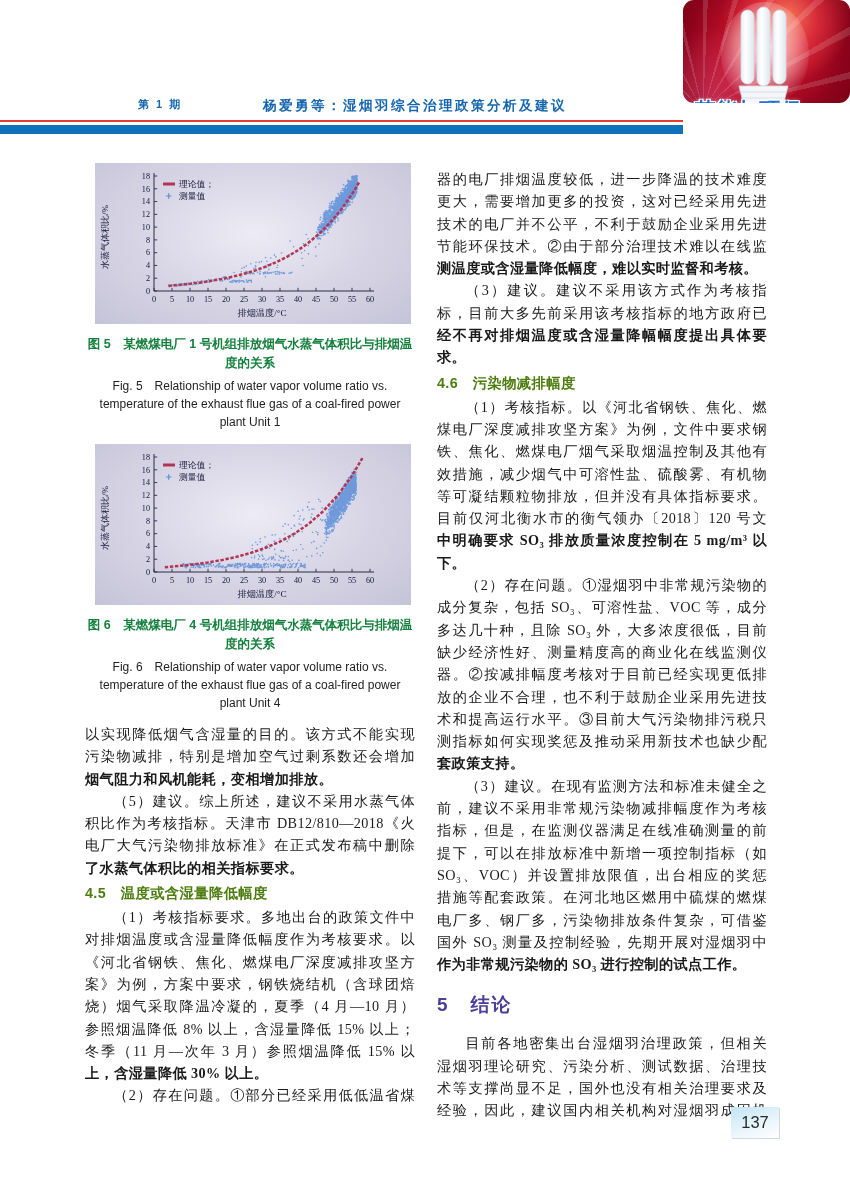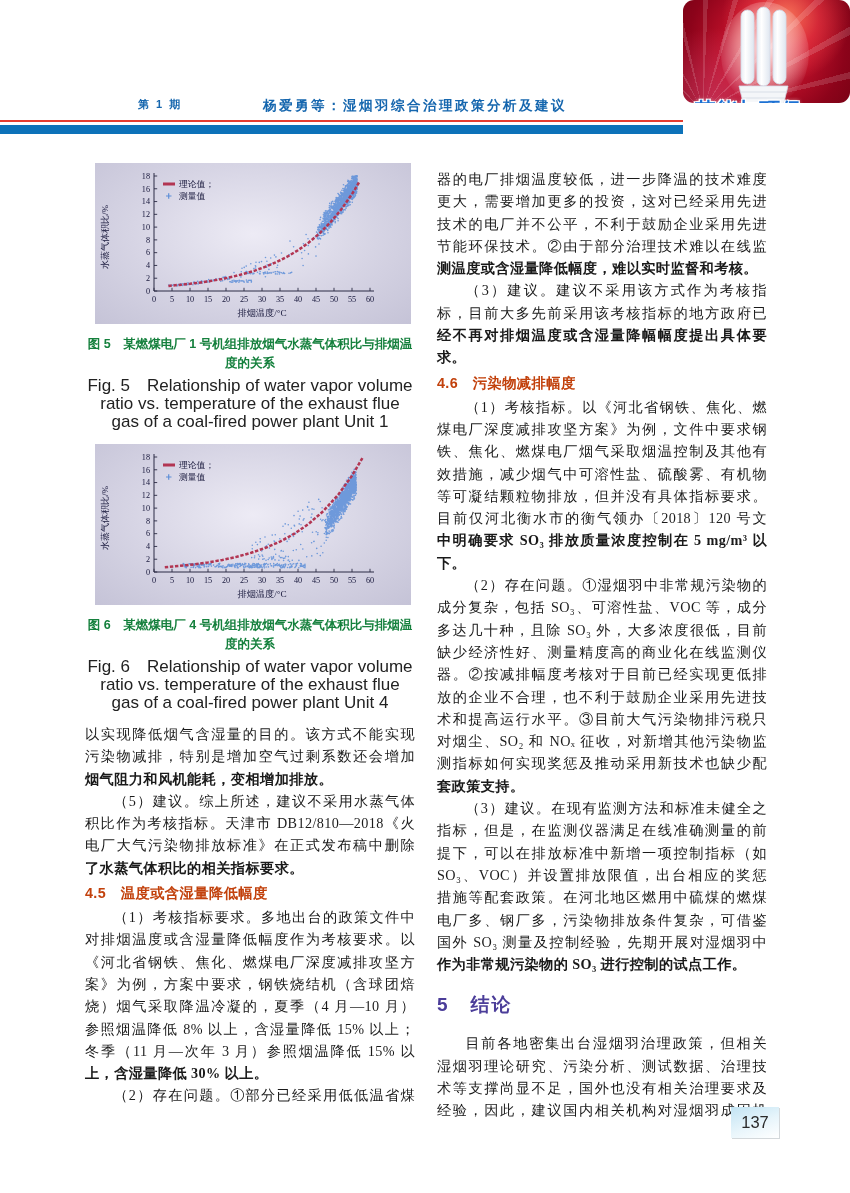--- a/index.html
+++ b/index.html
@@ -33,32 +33,32 @@
   .col{position:absolute;width:330px;}
   .col-left{left:85px;top:163px;}
   .col-right{left:437px;top:157px;}
 
   figure{margin:0;padding:0;}
   .chart-box{width:316px;height:161px;margin-left:10px;
      background:radial-gradient(ellipse at 50% 44%, #edebf5 0%, #d6d4e4 55%, #c5c3d7 100%);}
   .cap-cn{font-family:"Liberation Sans","DejaVu Sans",sans-serif;font-weight:bold;
      font-size:12.5px;line-height:19px;text-align:center;margin-top:11px;color:#15803d;}
   .cap-en{font-family:"Liberation Sans","DejaVu Sans",sans-serif;
-     font-size:17px;line-height:18px;text-align:center;margin-top:4px;color:#222;}
+     font-size:12px;line-height:18px;text-align:center;margin-top:4px;color:#222;}
   .fig-gap{height:13px;}
 
   
   .textblock{margin-top:11px;font-size:14.2px;}
   .ln{line-height:22.3px;text-align:justify;text-align-last:justify;
       text-justify:inter-character;letter-spacing:0.4px;}
   .ln.e{text-align-last:left;font-weight:bold;}
   .ln.i{text-indent:2em;}
   .ln.h{font-family:"Liberation Sans","DejaVu Sans",sans-serif;font-weight:bold;
       font-size:14.3px;line-height:22px;text-align:left;text-align-last:left;
-      margin:3px 0 2px;color:#c2410c;}
+      margin:3px 0 2px;color:#4d7c0f;}
   .ln.H{font-family:"Liberation Sans","DejaVu Sans",sans-serif;font-weight:bold;
       font-size:19px;line-height:24px;text-align:left;text-align-last:left;
       margin:18px 0 15px;color:#4b3d99;letter-spacing:2px;}
 
   
   .pagenum{position:absolute;left:731px;top:1107px;width:48px;height:31px;line-height:31px;
      text-align:center;font-family:"Liberation Sans","DejaVu Sans",sans-serif;font-size:16.5px;color:#2a2a2a;
      background:linear-gradient(160deg,#c2e4f4 0%,#e8f5fb 55%,#ffffff 100%);
      box-shadow:1px 1px 0 #d3d8db;}
 </style>
@@ -282,24 +282,24 @@
         <div class="ln j">等可凝结颗粒物排放，但并没有具体指标要求。</div>
         <div class="ln j">目前仅河北衡水市的衡气领办〔2018〕120 号文</div>
         <div class="ln e">中明确要求 SO₃ 排放质量浓度控制在 5 mg/m³ 以下。</div>
         <div class="ln i j">（2）存在问题。①湿烟羽中非常规污染物的</div>
         <div class="ln j">成分复杂，包括 SO₃、可溶性盐、VOC 等，成分</div>
         <div class="ln j">多达几十种，且除 SO₃ 外，大多浓度很低，目前</div>
         <div class="ln j">缺少经济性好、测量精度高的商业化在线监测仪</div>
         <div class="ln j">器。②按减排幅度考核对于目前已经实现更低排</div>
         <div class="ln j">放的企业不合理，也不利于鼓励企业采用先进技</div>
         <div class="ln j">术和提高运行水平。③目前大气污染物排污税只</div>
-        <div class="ln j">对烟尘、SO₂ 和 NOₓ 征收，对新增其他污染物监</div>
         <div class="ln j">测指标如何实现奖惩及推动采用新技术也缺少配</div>
         <div class="ln e">套政策支持。</div>
         <div class="ln i j">（3）建议。在现有监测方法和标准未健全之</div>
+        <div class="ln j">前，建议不采用非常规污染物减排幅度作为考核</div>
         <div class="ln j">指标，但是，在监测仪器满足在线准确测量的前</div>
         <div class="ln j">提下，可以在排放标准中新增一项控制指标（如</div>
         <div class="ln j">SO₃、VOC）并设置排放限值，出台相应的奖惩</div>
         <div class="ln j">措施等配套政策。在河北地区燃用中硫煤的燃煤</div>
         <div class="ln j">电厂多、钢厂多，污染物排放条件复杂，可借鉴</div>
         <div class="ln j">国外 SO₃ 测量及控制经验，先期开展对湿烟羽中</div>
         <div class="ln e">作为非常规污染物的 SO₃ 进行控制的试点工作。</div>
         <div class="ln H">5　结论</div>
         <div class="ln i j">目前各地密集出台湿烟羽治理政策，但相关</div>
         <div class="ln j">湿烟羽理论研究、污染分析、测试数据、治理技</div>

